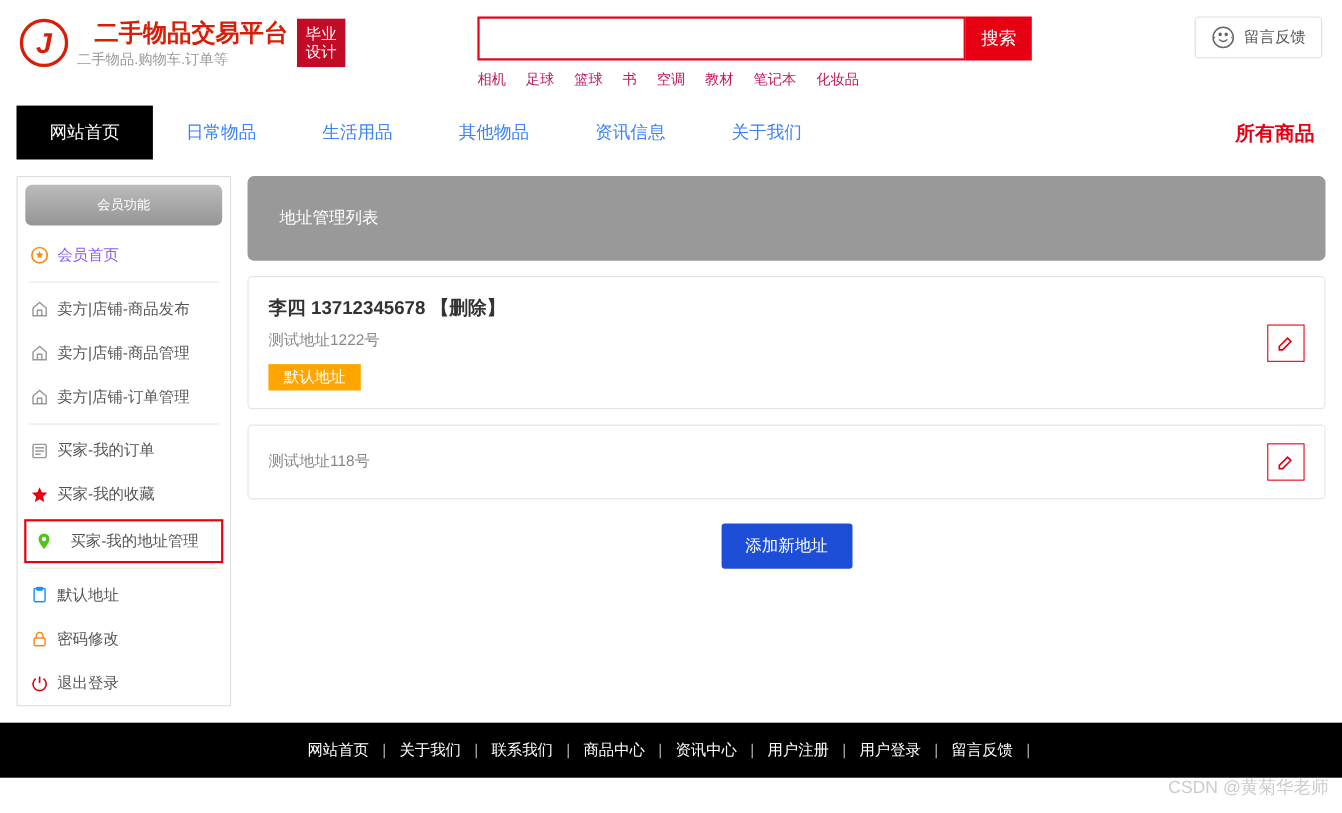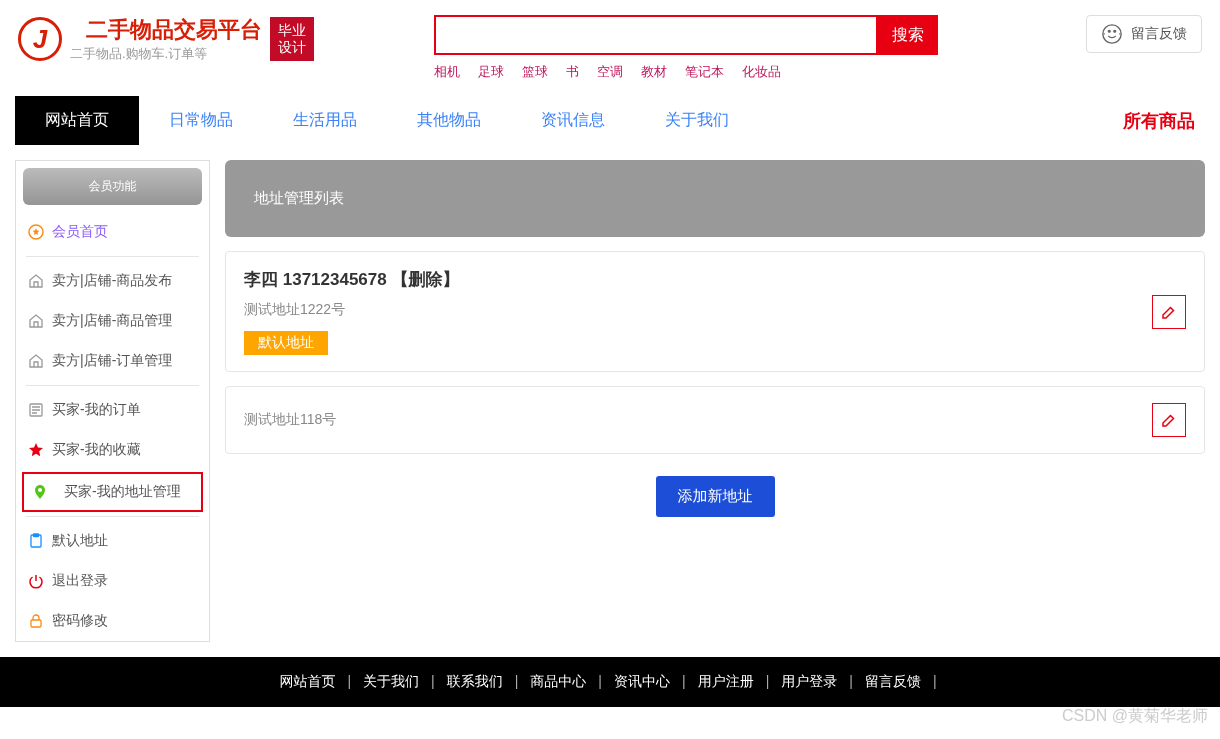--- a/index.html
+++ b/index.html
@@ -186,35 +186,35 @@
           <span class="side-ico">
             <svg viewBox="0 0 16 16" fill="none" stroke="#1890ff" stroke-width="1.3">
               <rect x="3" y="2" width="10" height="12" rx="1"></rect>
               <rect x="5.5" y="1" width="5" height="2.5" rx="0.5" fill="#1890ff"></rect>
             </svg>
           </span>
           <span class="side-label">默认地址</span>
         </div>
         <div class="sidebar-item">
           <span class="side-ico">
+            <svg viewBox="0 0 16 16" fill="none" stroke="#fa8c16" stroke-width="1.3">
+              <rect x="3" y="7" width="10" height="7" rx="1"></rect>
+              <path d="M5 7V5a3 3 0 0 1 6 0v2"></path>
+            </svg>
+          </span>
+          <span class="side-label">密码修改</span>
+        </div>
+        <div class="sidebar-item">
+          <span class="side-ico">
             <svg viewBox="0 0 16 16" fill="none" stroke="#e60012" stroke-width="1.5">
               <path d="M8 2v6"></path>
               <path d="M4.5 4a6 6 0 1 0 7 0"></path>
             </svg>
           </span>
           <span class="side-label">退出登录</span>
-        </div>
-        <div class="sidebar-item">
-          <span class="side-ico">
-            <svg viewBox="0 0 16 16" fill="none" stroke="#fa8c16" stroke-width="1.3">
-              <rect x="3" y="7" width="10" height="7" rx="1"></rect>
-              <path d="M5 7V5a3 3 0 0 1 6 0v2"></path>
-            </svg>
-          </span>
-          <span class="side-label">密码修改</span>
         </div>
       </div>
   </div>
 
   <div class="main">
     <div class="panel-header">地址管理列表</div>
     <div id="addr-list">
         <div class="addr-card">
           <div class="addr-info"><div class="line1">李四 13712345678 <span class="del-link">【删除】</span></div><div class="line2">测试地址1222号</div><div class="default-badge">默认地址</div></div>
           <div class="edit-btn">

